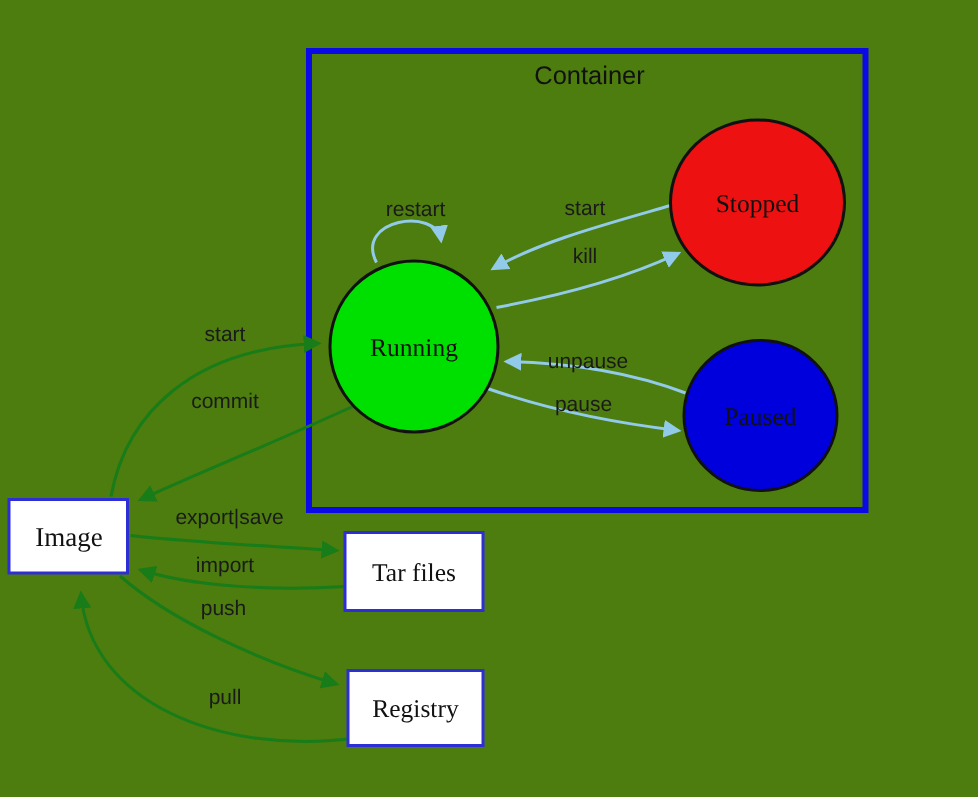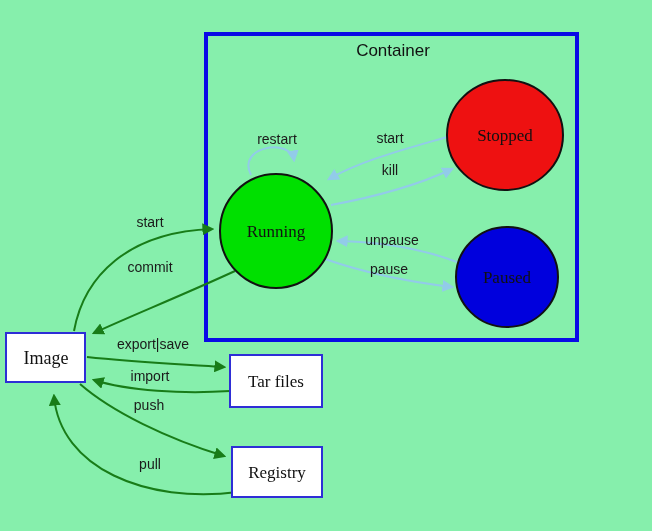--- a/index.html
+++ b/index.html
@@ -4,21 +4,21 @@
 <style>
   html, body {
     margin: 0;
     padding: 0;
     background: #ffffff;
   }
   .canvas {
     position: relative;
     width: 652px;
     height: 531px;
-    background: #86efac;
+    background: #4d7c0f;
     overflow: hidden;
   }
   svg { display: block; }
   .node-label {
     font-family: "Liberation Serif", "DejaVu Serif", serif;
     font-size: 17px;
     fill: #111111;
   }
   .image-label {
     font-family: "Liberation Serif", "DejaVu Serif", serif;

